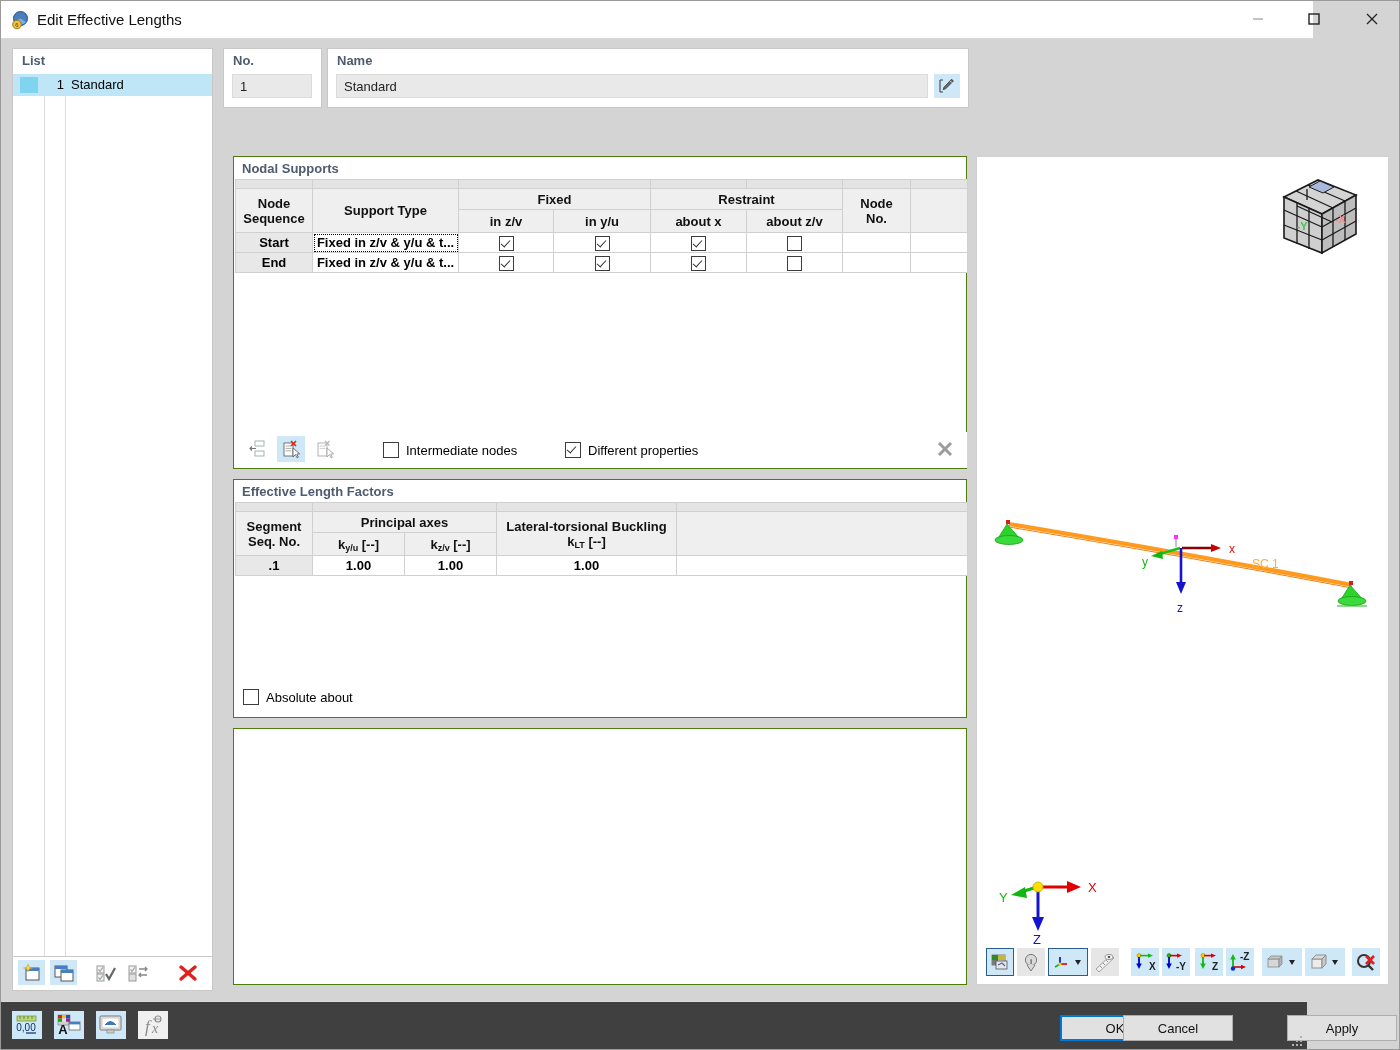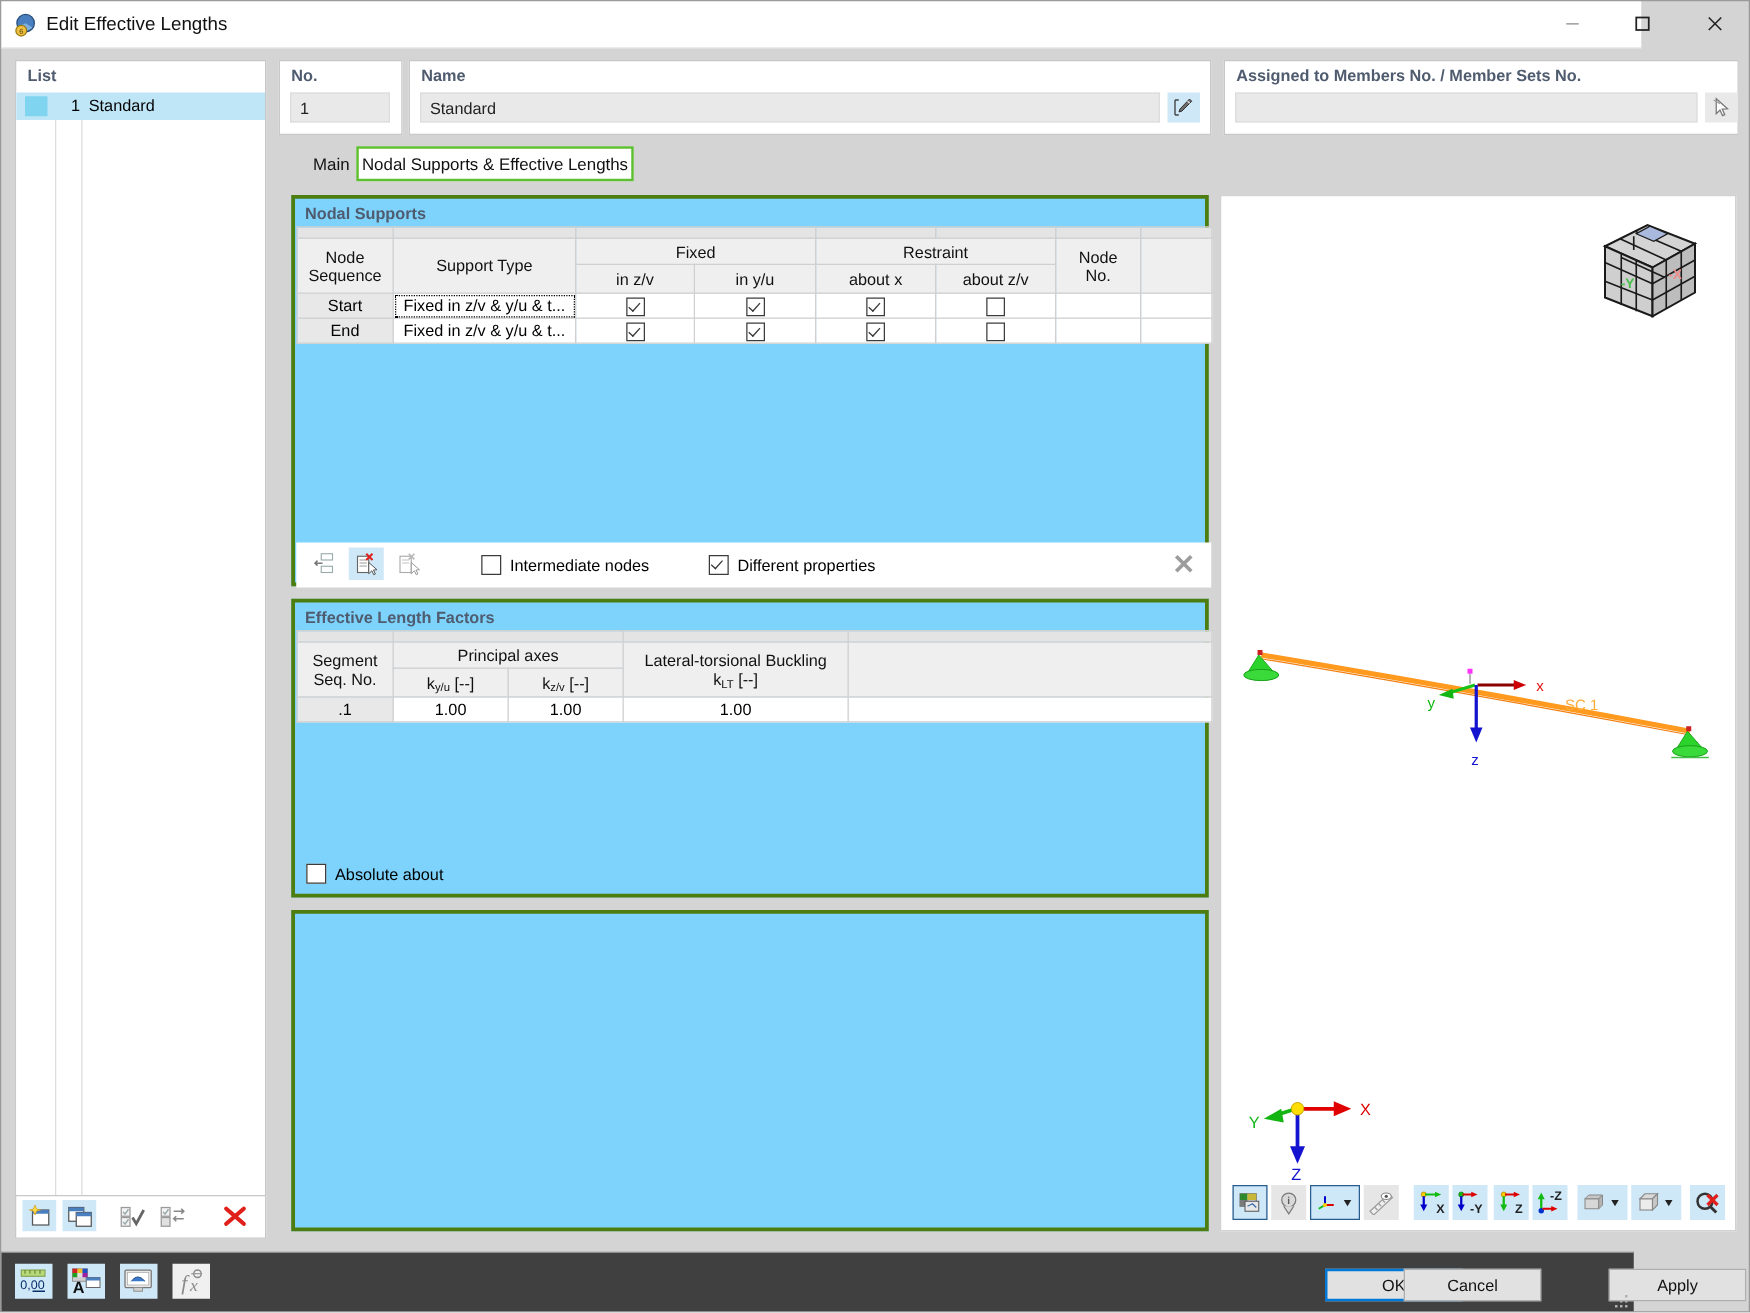--- a/index.html
+++ b/index.html
@@ -133,37 +133,37 @@
     font-size: 13.5px; color: #111; box-sizing: border-box;
   }
   #tab-main { left: 10px; width: 64px; background: transparent; }
   #tab-nodal {
     left: 62px; width: 222px; background: #ffffff;
     border: 2px solid #5fbf32;
   }
 
   
   .panel {
-    position: absolute; background: #7dd3fc; border: 3px solid #4d7c0f;
+    position: absolute; background: #ffffff; border: 1px solid #4d7c0f;
     box-sizing: border-box;
   }
   #panel-nodal { left: 232px; top: 155px; width: 734px; height: 313px; }
   #panel-elf { left: 232px; top: 478px; width: 734px; height: 239px; }
   #panel-empty { left: 232px; top: 727px; width: 734px; height: 257px; }
 
   .panel-title {
     position: absolute; left: 8px; top: 4px;
     font-weight: bold; font-size: 13px; color: #4f5b6e;
   }
 
   
   .grid { position: absolute; border-collapse: collapse; table-layout: fixed; }
   .grid td, .grid th {
     border: 1px solid #d0d0d0;
-    font-weight: normal; font-size: 13px;
+    font-weight: bold; font-size: 13px;
     padding: 0; text-align: center; vertical-align: middle;
     box-sizing: border-box;
     background: #ffffff;
   }
   .grid .hcell { background: #efefef; color: #111; }
   .grid .topstrip { background: #e4e4e4; height: 9px; }
   .grid .rowhdr { background: #e8e8e8; }
   .cellnum { text-align: right; padding-right: 6px; }
   .cellleft { text-align: left; padding-left: 6px; }
   .focus-cell { outline: 1px dotted #000; outline-offset: -2px; }
@@ -334,39 +334,21 @@
     <div class="fld-input" id="input-name">Standard</div>
     <div class="fld-sidebtn" id="btn-name-edit">
       <svg width="18" height="18" viewBox="0 0 18 18">
         <path d="M2 3 L2 15 M2 3 L5 3 M2 15 L5 15" fill="none" stroke="#444" stroke-width="1.1"></path>
         <path d="M13.6 2.2 L15.4 4 L7.6 11.8 L5.2 12.6 L6 10.2 Z" fill="#6c6c6c" stroke="#333" stroke-width="0.8"></path>
         <line x1="12" y1="3.8" x2="13.8" y2="5.6" stroke="#e5e5e5" stroke-width="0.9"></line>
       </svg>
     </div>
   </div>
 
-  <div class="fld-assigned">
-    <span class="fld-label">Assigned to Members No. / Member Sets No.</span>
-    <div class="fld-input" id="input-assigned"></div>
-    <div class="fld-sidebtn" id="btn-assign-pick">
-      <svg width="18" height="18" viewBox="0 0 18 18">
-        <path d="M5 2 L5 14 L8 11 L10 15.5 L11.8 14.7 L9.8 10.3 L14 10 Z" fill="#ffffff" stroke="#777" stroke-width="1"></path>
-        <line x1="3" y1="3" x2="8" y2="6" stroke="#999" stroke-width="1"></line>
-      </svg>
-    </div>
-  </div>
-
-  <div class="tabstrip">
-    <div class="tab" id="tab-main">
-      <span>Main</span>
-    </div>
-    <div class="tab" id="tab-nodal">
-      <span>Nodal Supports &amp; Effective Lengths</span>
-    </div>
-  </div>
+
 
   <div class="panel" id="panel-nodal">
     <div class="panel-title">Nodal Supports</div>
 
     <table class="grid" style="left:1px; top:22px; width:732px;">
       <colgroup>
         <col style="width:77px">
           <col style="width:146px">
           <col style="width:95px">
           <col style="width:97px">

